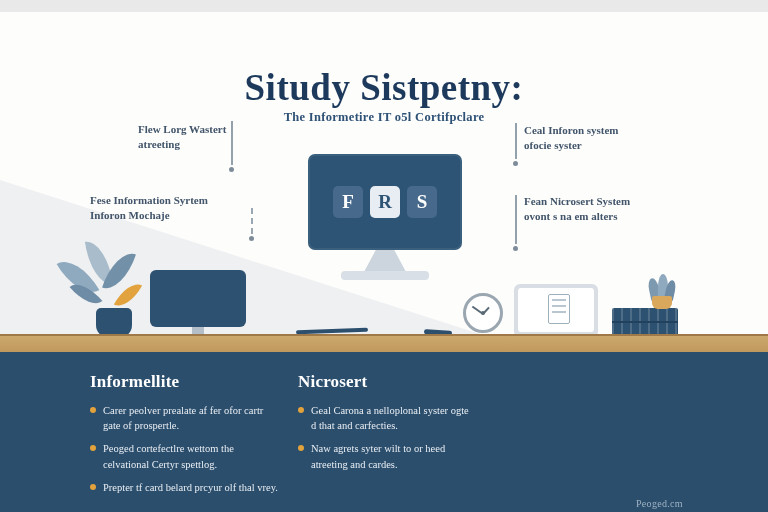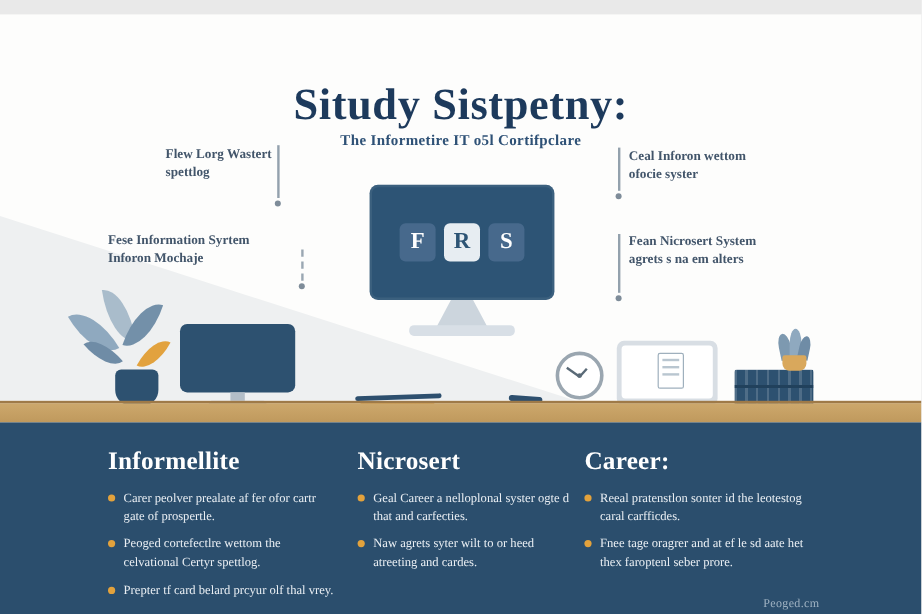--- a/index.html
+++ b/index.html
@@ -94,52 +94,52 @@
   .sp-leaf2 { left:658px; top:262px; width:10px; height:26px; background:#8fa9bf; border-radius:50% 50% 0 0; }
   .sp-leaf3 { left:666px; top:268px; width:9px;  height:20px; background:#6f8ca6; border-radius:50% 50% 0 0; transform:rotate(12deg); }
   .sp-pot   { left:652px; top:284px; width:20px; height:13px; background:#d9a85c; border-radius:2px 2px 6px 6px; }
 
   
   .panel { left:0; top:340px; width:768px; height:172px; background:#2b4e6d; }
   .col { position:absolute; top:20px; }
   .col1 { left:90px;  width:192px; }
   .col2 { left:298px; width:178px; }
   .col3 { left:487px; width:200px; }
-  .heading { font-size:21px; font-weight:bold; color:#ffffff; margin-bottom:11px; letter-spacing:.2px; }
+  .heading { font-size:17px; font-weight:bold; color:#ffffff; margin-bottom:11px; letter-spacing:.2px; }
   .bullet { display:flex; gap:7px; margin-bottom:8px; }
   .dot { flex:0 0 auto; width:6px; height:6px; border-radius:50%; background:#e3a23c; margin-top:4px; }
   .btxt { font-size:10.5px; color:#e9eef3; line-height:1.45; }
 
   .credit { left:636px; top:486px; font-size:10px; color:#9fb2c2; letter-spacing:.3px; }
 </style>
 </head>
 <body>
 
 <div class="canvas">
 
   <div class="abs bg-wedge"></div>
 
   <div class="abs title">Situdy Sistpetny:</div>
   <div class="abs subtitle">The Informetire IT o5l Cortifpclare</div>
 
   <div class="callout co-tl">
     <div>Flew Lorg Wastert</div>
-    <div>spettlog</div>
+    <div>atreeting</div>
   </div>
   <div class="callout co-ml">
     <div>Fese Information Syrtem</div>
     <div>Inforon Mochaje</div>
   </div>
   <div class="callout co-tr">
-    <div>Ceal Inforon wettom</div>
+    <div>Ceal Inforon system</div>
     <div>ofocie syster</div>
   </div>
   <div class="callout co-mr">
     <div>Fean Nicrosert System</div>
-    <div>agrets s na em alters</div>
+    <div>ovont s na em alters</div>
   </div>
 
   <div class="abs vline v-tl"></div>
   <div class="abs vline v-tr"></div>
   <div class="abs vline v-mr"></div>
   <div class="abs dash-ml"></div>
   <div class="abs cdot d1"></div>
   <div class="abs cdot d2"></div>
   <div class="abs cdot d3"></div>
   <div class="abs cdot d4"></div>
@@ -209,37 +209,26 @@
       <div class="bullet">
         <span class="dot"></span>
         <span class="btxt">Prepter tf card belard prcyur olf thal vrey.</span>
       </div>
     </div>
 
     <div class="col col2">
       <div class="heading">Nicrosert</div>
       <div class="bullet">
         <span class="dot"></span>
-        <span class="btxt">Geal Career a nelloplonal syster ogte d that and carfecties.</span>
+        <span class="btxt">Geal Carona a nelloplonal syster ogte d that and carfecties.</span>
       </div>
       <div class="bullet">
         <span class="dot"></span>
         <span class="btxt">Naw agrets syter wilt to or heed atreeting and cardes.</span>
       </div>
     </div>
 
-    <div class="col col3">
-      <div class="heading">Career:</div>
-      <div class="bullet">
-        <span class="dot"></span>
-        <span class="btxt">Reeal pratenstlon sonter id the leotestog caral carfficdes.</span>
-      </div>
-      <div class="bullet">
-        <span class="dot"></span>
-        <span class="btxt">Fnee tage oragrer and at ef le sd aate het thex faroptenl seber prore.</span>
-      </div>
-    </div>
 
   </div>
 
   <div class="abs credit">Peoged.cm</div>
 
 </div>
 
 </body></html>

